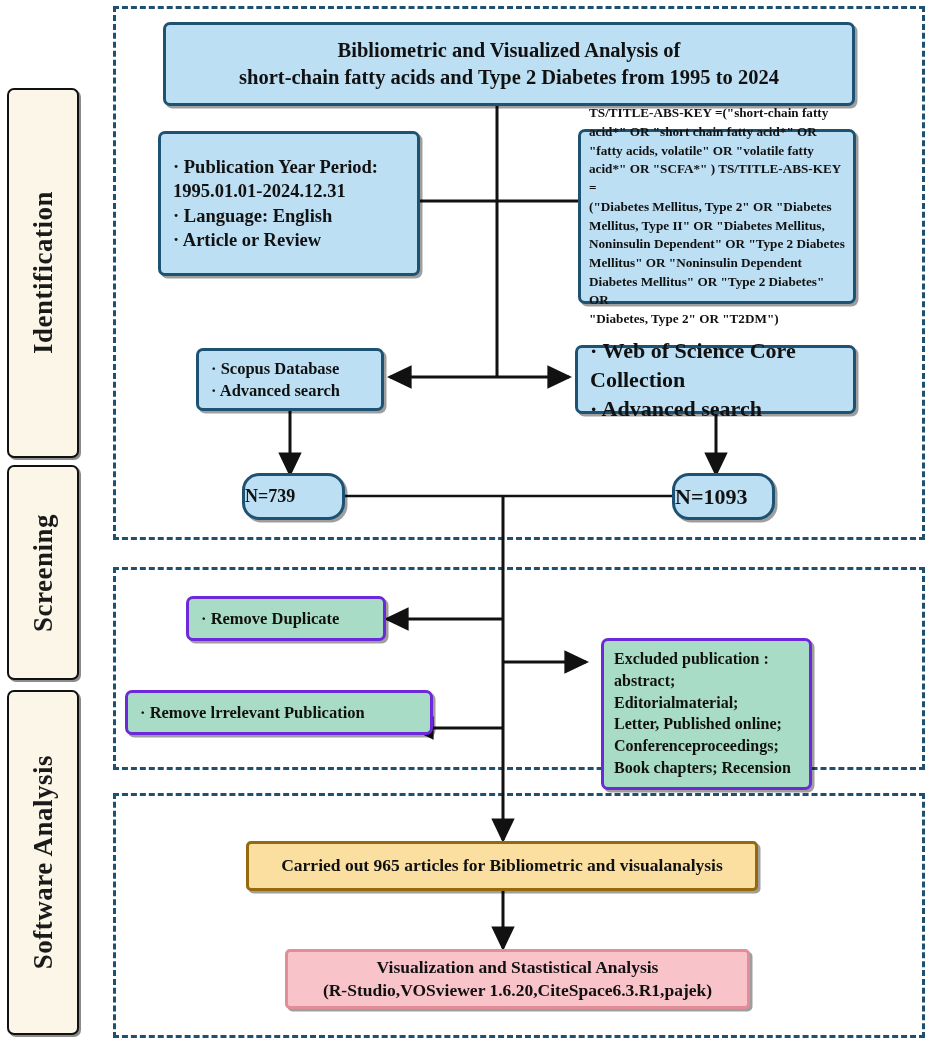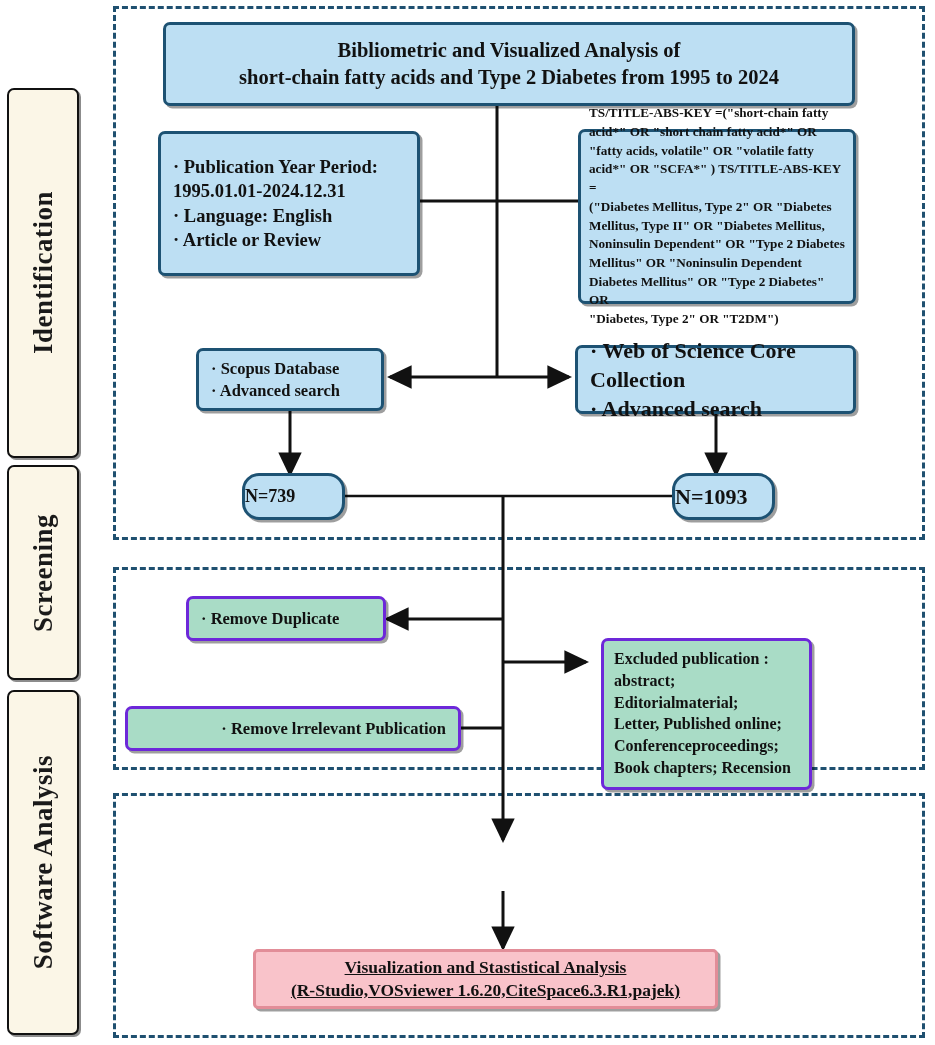--- a/index.html
+++ b/index.html
@@ -189,35 +189,38 @@
   </div>
 
   <div class="node pill" style="left:672px;top:473px;width:103px;height:47px;font-size:22px;">
     <span>N=1093</span>
   </div>
 
   <div class="node green pad" style="left:186px;top:596px;width:200px;height:45px;font-size:16.5px;">
     <span>· Remove Duplicate</span>
   </div>
 
-  <div class="node green pad" style="left:125px;top:706px;width:336px;height:45px;font-size:16.5px;justify-content:flex-end;">
+  <div class="node green pad" style="left:125px;top:690px;width:308px;height:45px;font-size:16.5px;">
     <span>· Remove lrrelevant Publication</span>
   </div>
 
   <div class="node green pad" style="left:601px;top:590px;width:211px;height:152px;font-size:16px;line-height:1.36;align-items:flex-start;padding:7px 10px;margin-top:48px;">
     <div class="txt">
       <span class="line">Excluded publication :</span>
       <span class="line">abstract; Editorialmaterial;</span>
       <span class="line">Letter, Published online;</span>
       <span class="line">Conferenceproceedings;</span>
       <span class="line">Book chapters; Recension</span>
     </div>
   </div>
 
-
-  <div class="node pink center pad" style="left:253px;top:949px;width:465px;height:60px;font-size:17.5px;text-decoration:underline;">
+  <div class="node orange center pad" style="left:246px;top:841px;width:512px;height:50px;font-size:17.5px;">
+    <span>Carried out 965 articles for Bibliometric and visualanalysis</span>
+  </div>
+
+  <div class="node pink center pad" style="left:285px;top:949px;width:465px;height:60px;font-size:17.5px;">
     <div class="txt">
       <span class="line">Visualization and Stastistical Analysis</span>
       <span class="line">(R-Studio,VOSviewer 1.6.20,CiteSpace6.3.R1,pajek)</span>
     </div>
   </div>
 
 </div>
 
 </body></html>

